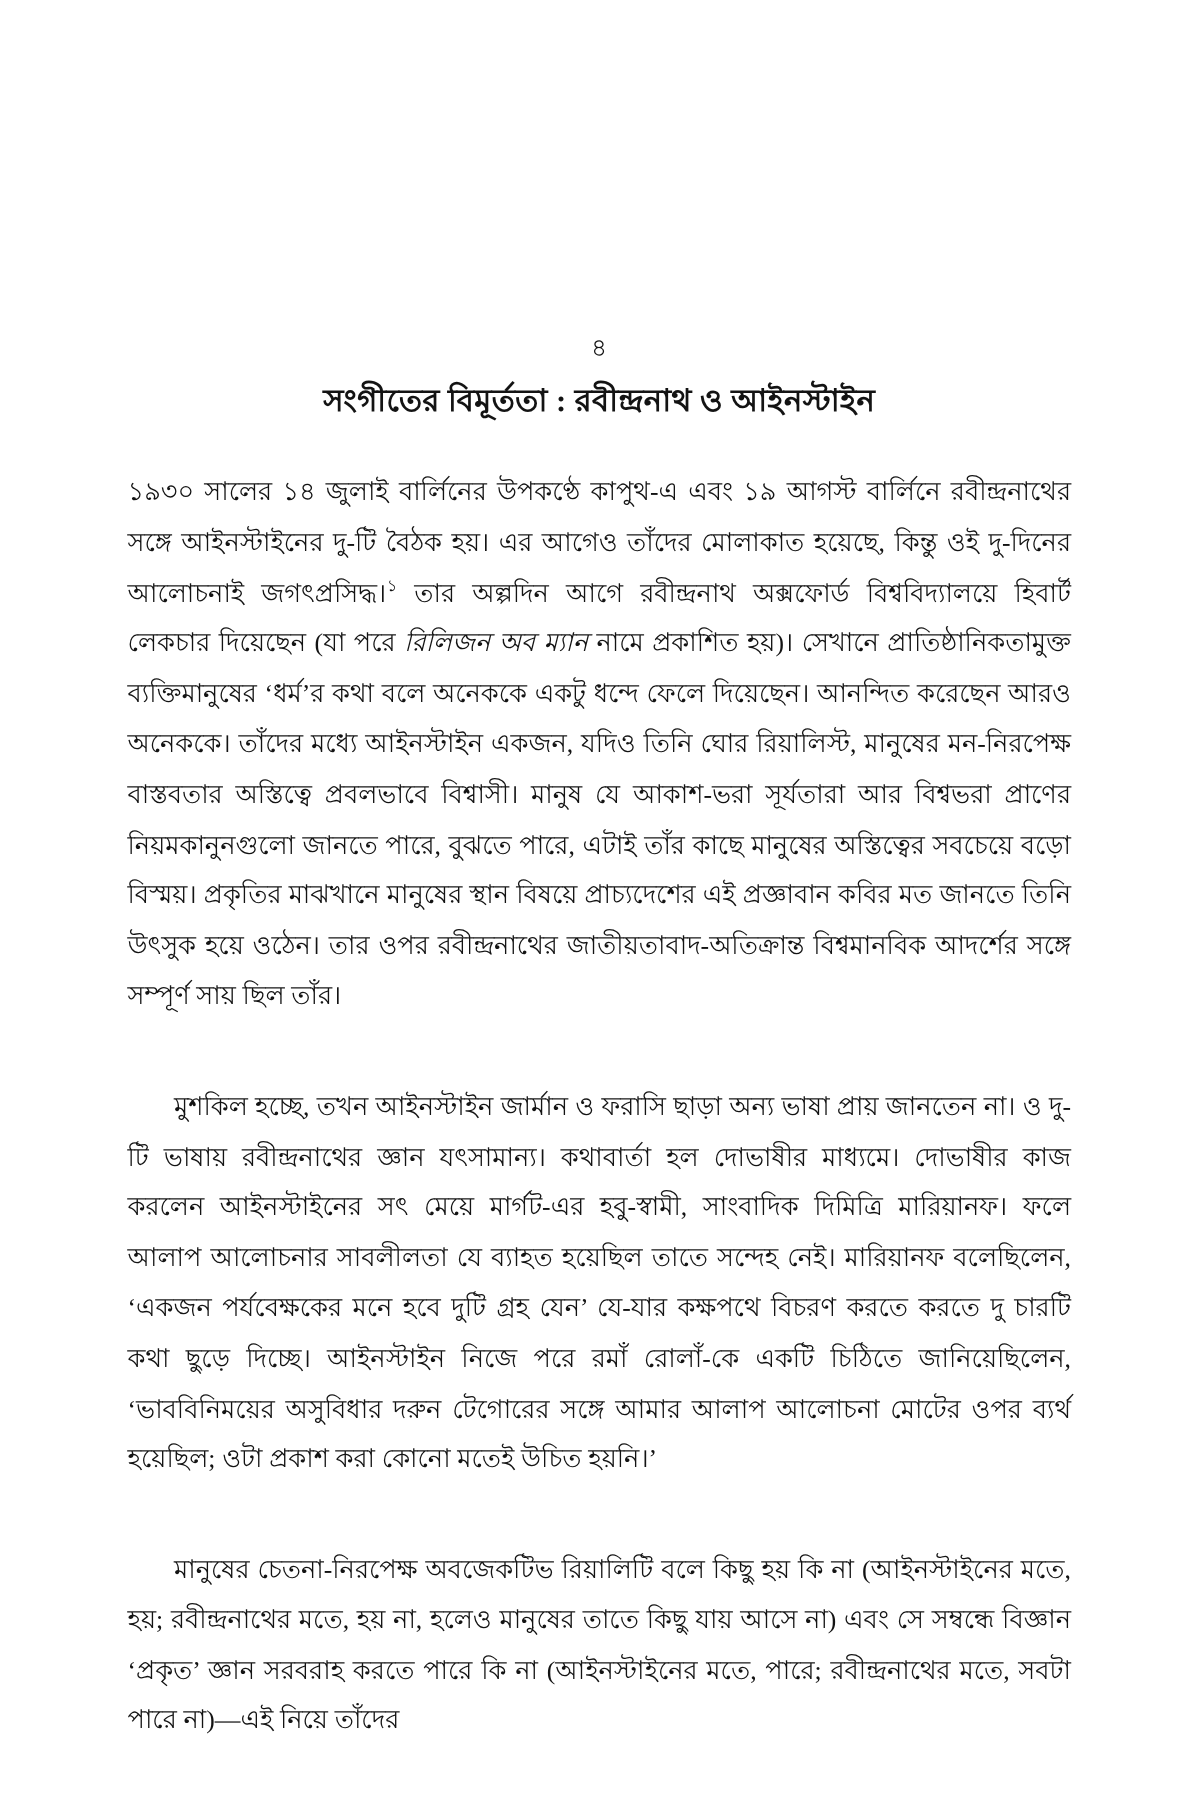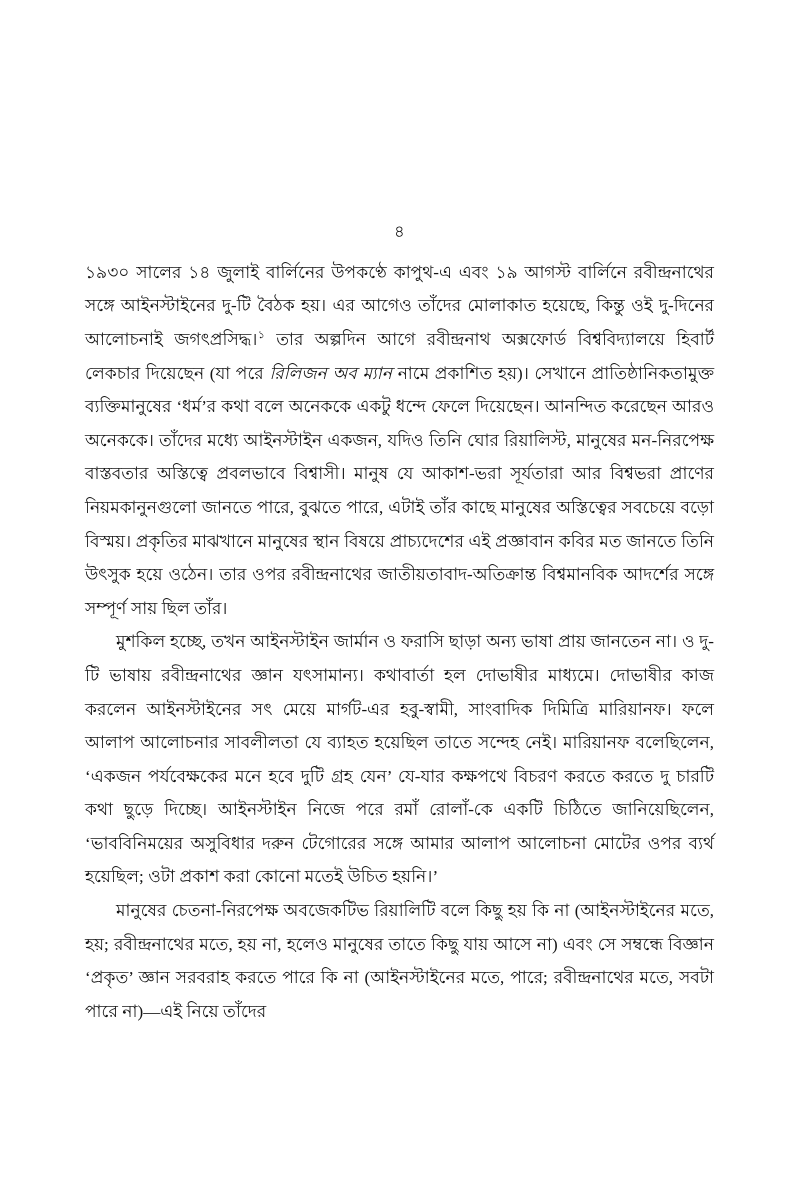--- a/index.html
+++ b/index.html
@@ -56,20 +56,21 @@
     word-spacing: 0.2px;
     hyphens: none;
   }
 
   .para + .para {
     margin-top: 0;
   }
 
   .para.indent {
     text-indent: 31px;
+    margin-top: 40px;
   }
 
   .italic {
     font-style: italic;
     font-family: Liberation Serif, serif;
   }
 
   .footnote-ref {
     font-size: 10.5px;
     vertical-align: super;
@@ -79,20 +80,21 @@
 </style>
 </head>
 <body>
 
 <div class="page">
 
   <div class="text-block">
 
     <div class="chapter-number">৪</div>
 
+    <h1 class="chapter-title">সংগীতের বিমূর্ততা : রবীন্দ্রনাথ ও আইনস্টাইন</h1>
 
     <p class="para"><span>১৯৩০ সালের ১৪ জুলাই বার্লিনের উপকণ্ঠে কাপুথ-এ এবং ১৯ আগস্ট বার্লিনে রবীন্দ্রনাথের সঙ্গে আইনস্টাইনের দু-টি বৈঠক হয়। এর আগেও তাঁদের মোলাকাত হয়েছে, কিন্তু ওই দু-দিনের আলোচনাই জগৎপ্রসিদ্ধ।</span><span class="footnote-ref">১</span><span> তার অল্পদিন আগে রবীন্দ্রনাথ অক্সফোর্ড বিশ্ববিদ্যালয়ে হিবার্ট লেকচার দিয়েছেন (যা পরে </span><span class="italic">রিলিজন অব ম্যান</span><span> নামে প্রকাশিত হয়)। সেখানে প্রাতিষ্ঠানিকতামুক্ত ব্যক্তিমানুষের ‘ধর্ম’র কথা বলে অনেককে একটু ধন্দে ফেলে দিয়েছেন। আনন্দিত করেছেন আরও অনেককে। তাঁদের মধ্যে আইনস্টাইন একজন, যদিও তিনি ঘোর রিয়ালিস্ট, মানুষের মন-নিরপেক্ষ বাস্তবতার অস্তিত্বে প্রবলভাবে বিশ্বাসী। মানুষ যে আকাশ-ভরা সূর্যতারা আর বিশ্বভরা প্রাণের নিয়মকানুনগুলো জানতে পারে, বুঝতে পারে, এটাই তাঁর কাছে মানুষের অস্তিত্বের সবচেয়ে বড়ো বিস্ময়। প্রকৃতির মাঝখানে মানুষের স্থান বিষয়ে প্রাচ্যদেশের এই প্রজ্ঞাবান কবির মত জানতে তিনি উৎসুক হয়ে ওঠেন। তার ওপর রবীন্দ্রনাথের জাতীয়তাবাদ-অতিক্রান্ত বিশ্বমানবিক আদর্শের সঙ্গে সম্পূর্ণ সায় ছিল তাঁর।</span></p>
 
     <p class="para indent">মুশকিল হচ্ছে, তখন আইনস্টাইন জার্মান ও ফরাসি ছাড়া অন্য ভাষা প্রায় জানতেন না। ও দু-টি ভাষায় রবীন্দ্রনাথের জ্ঞান যৎসামান্য। কথাবার্তা হল দোভাষীর মাধ্যমে। দোভাষীর কাজ করলেন আইনস্টাইনের সৎ মেয়ে মার্গট-এর হবু-স্বামী, সাংবাদিক দিমিত্রি মারিয়ানফ। ফলে আলাপ আলোচনার সাবলীলতা যে ব্যাহত হয়েছিল তাতে সন্দেহ নেই। মারিয়ানফ বলেছিলেন, ‘একজন পর্যবেক্ষকের মনে হবে দুটি গ্রহ যেন’ যে-যার কক্ষপথে বিচরণ করতে করতে দু চারটি কথা ছুড়ে দিচ্ছে। আইনস্টাইন নিজে পরে রমাঁ রোলাঁ-কে একটি চিঠিতে জানিয়েছিলেন, ‘ভাববিনিময়ের অসুবিধার দরুন টেগোরের সঙ্গে আমার আলাপ আলোচনা মোটের ওপর ব্যর্থ হয়েছিল; ওটা প্রকাশ করা কোনো মতেই উচিত হয়নি।’</p>
 
     <p class="para indent">মানুষের চেতনা-নিরপেক্ষ অবজেকটিভ রিয়ালিটি বলে কিছু হয় কি না (আইনস্টাইনের মতে, হয়; রবীন্দ্রনাথের মতে, হয় না, হলেও মানুষের তাতে কিছু যায় আসে না) এবং সে সম্বন্ধে বিজ্ঞান ‘প্রকৃত’ জ্ঞান সরবরাহ করতে পারে কি না (আইনস্টাইনের মতে, পারে; রবীন্দ্রনাথের মতে, সবটা পারে না)—এই নিয়ে তাঁদের</p>
 
   </div>
 
 </div>

